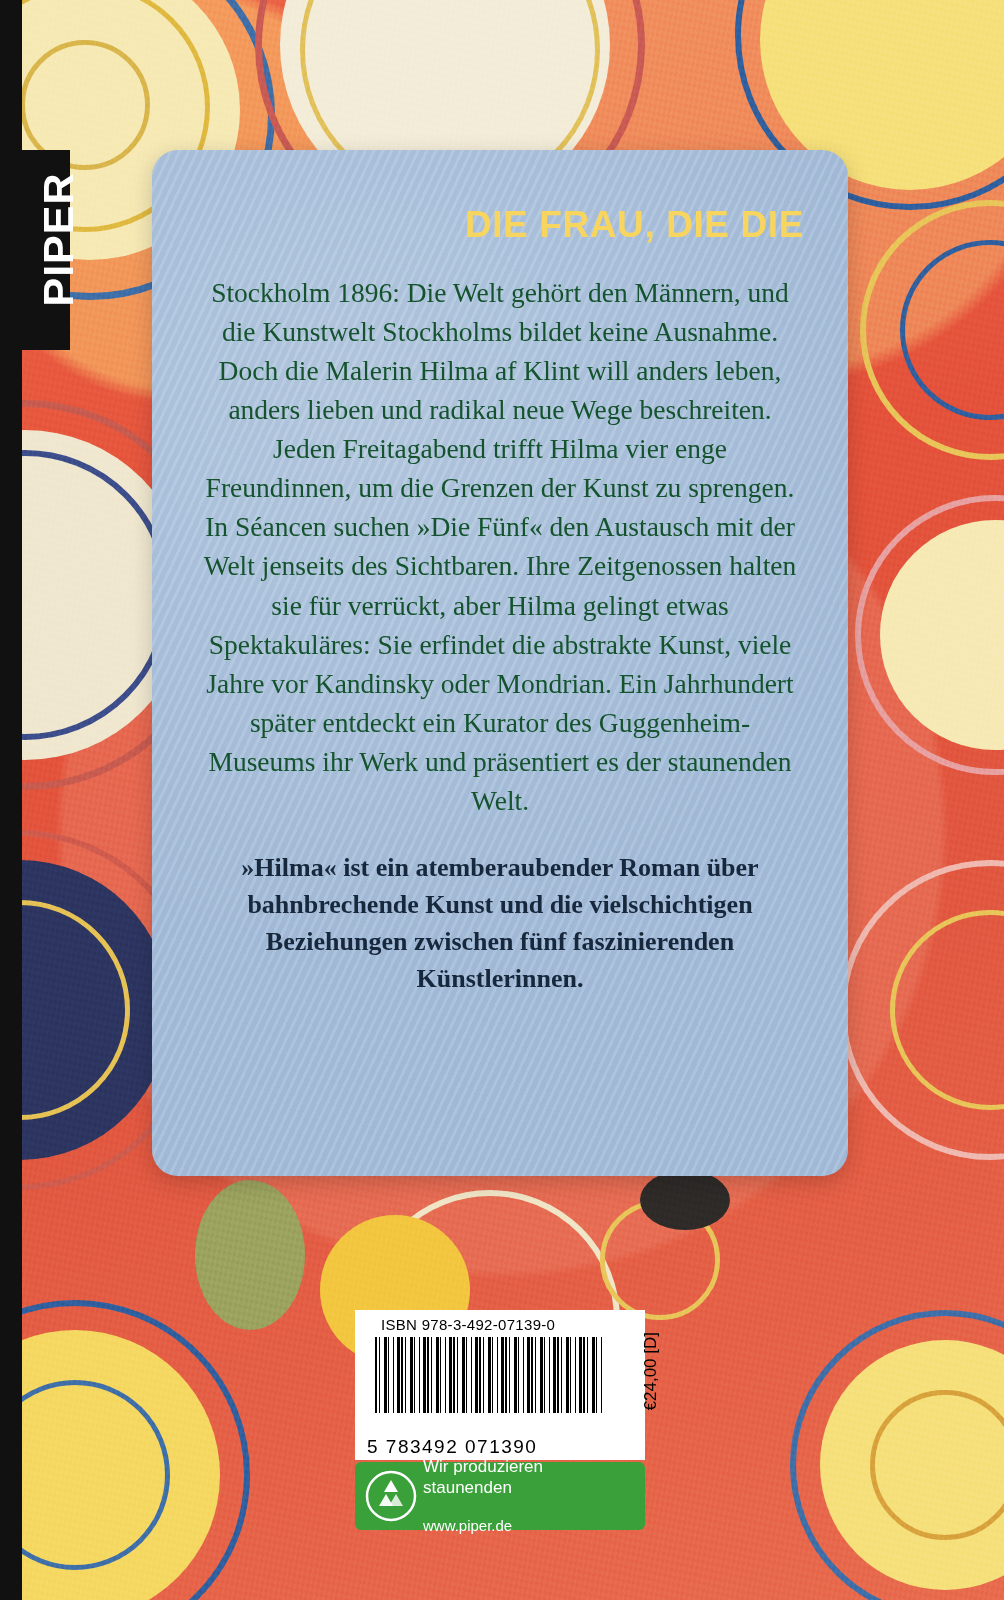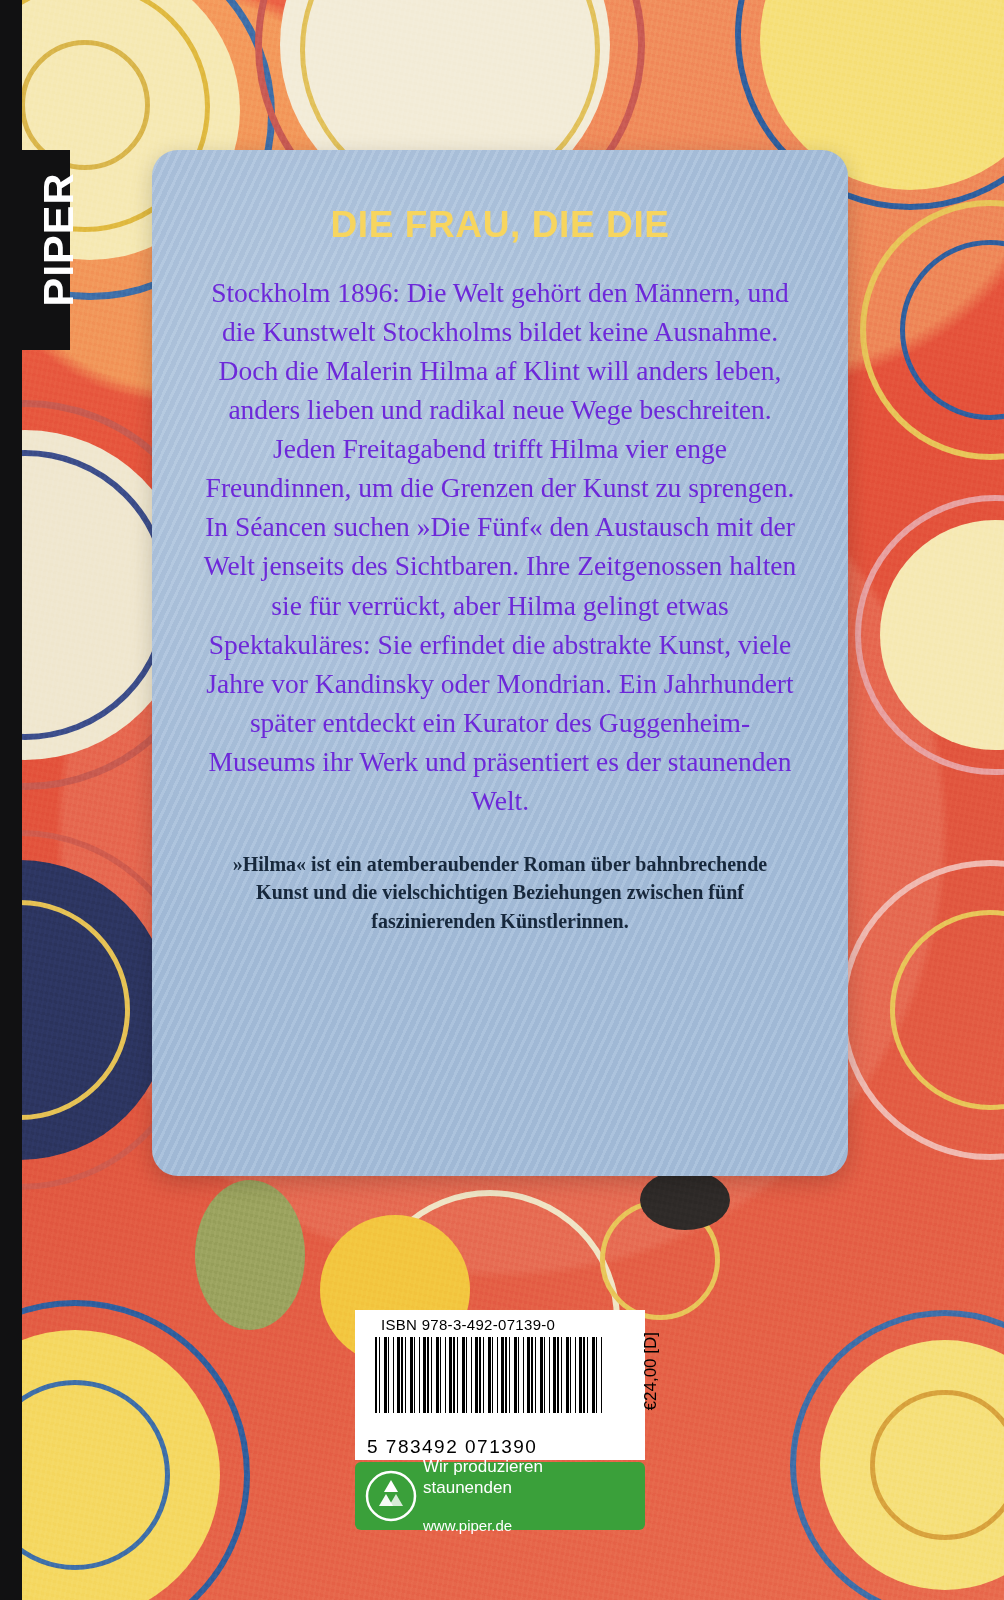--- a/index.html
+++ b/index.html
@@ -101,35 +101,35 @@
   }
   .headline {
     position: relative;
     margin: 52px 44px 0 44px;
     color: #f7d55e;
     font-family: "Liberation Sans", sans-serif;
     font-weight: bold;
     font-size: 37px;
     line-height: 1.22;
     letter-spacing: 0.6px;
-    text-align: center;
+    text-align: right;
   }
   .blurb {
     position: relative;
     margin: 26px 46px 0 46px;
-    color: #6d28d9;
+    color: #14532d;
     font-size: 27.5px;
     line-height: 1.42;
     text-align: center;
   }
   .blurb-bold {
     position: relative;
     margin: 30px 74px 0 74px;
     color: #17283c;
-    font-size: 20px;
+    font-size: 26px;
     line-height: 1.42;
     text-align: center;
     font-weight: bold;
   }
 
   
   .barcode-area {
     position: absolute;
     left: 355px;
     top: 1310px;

